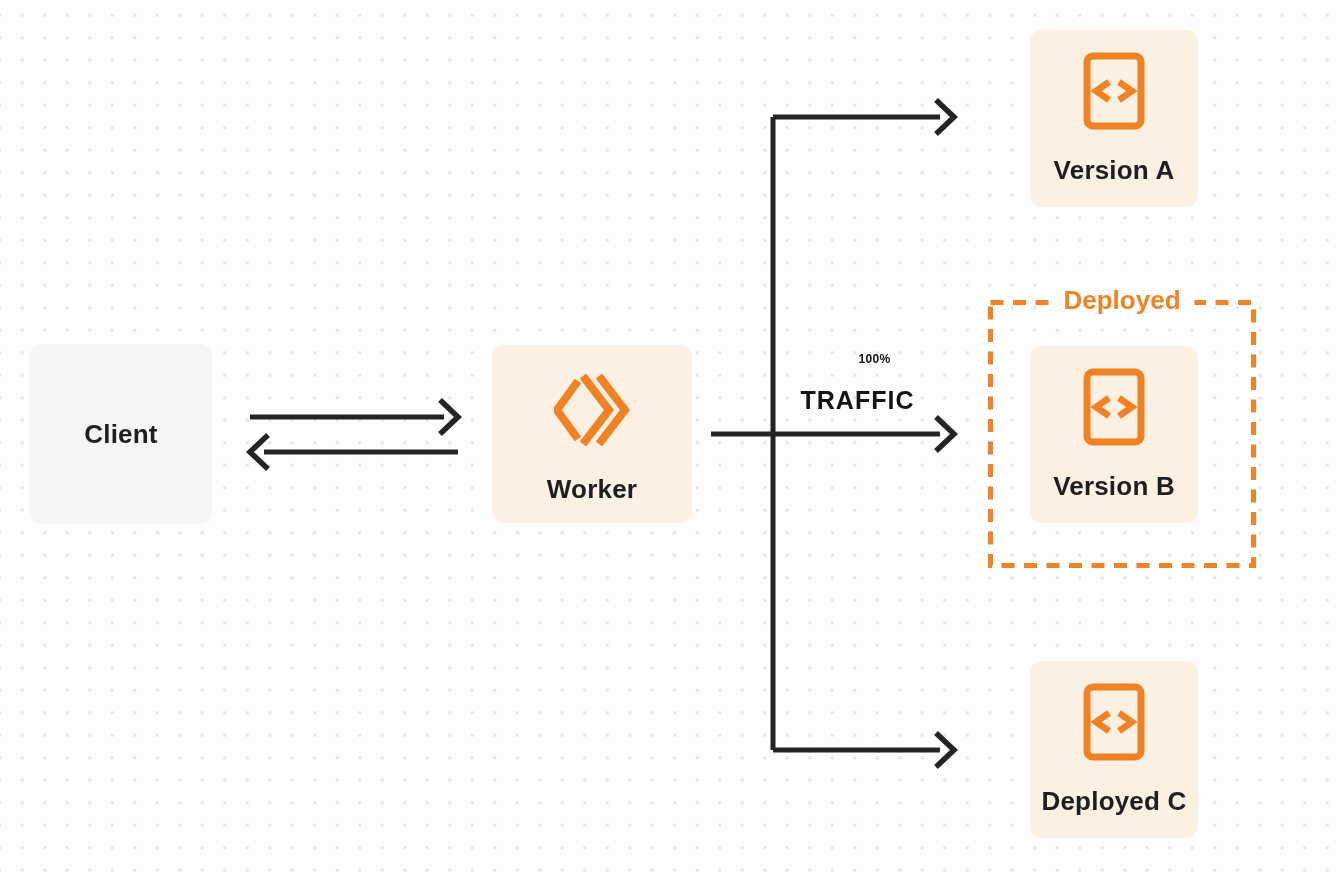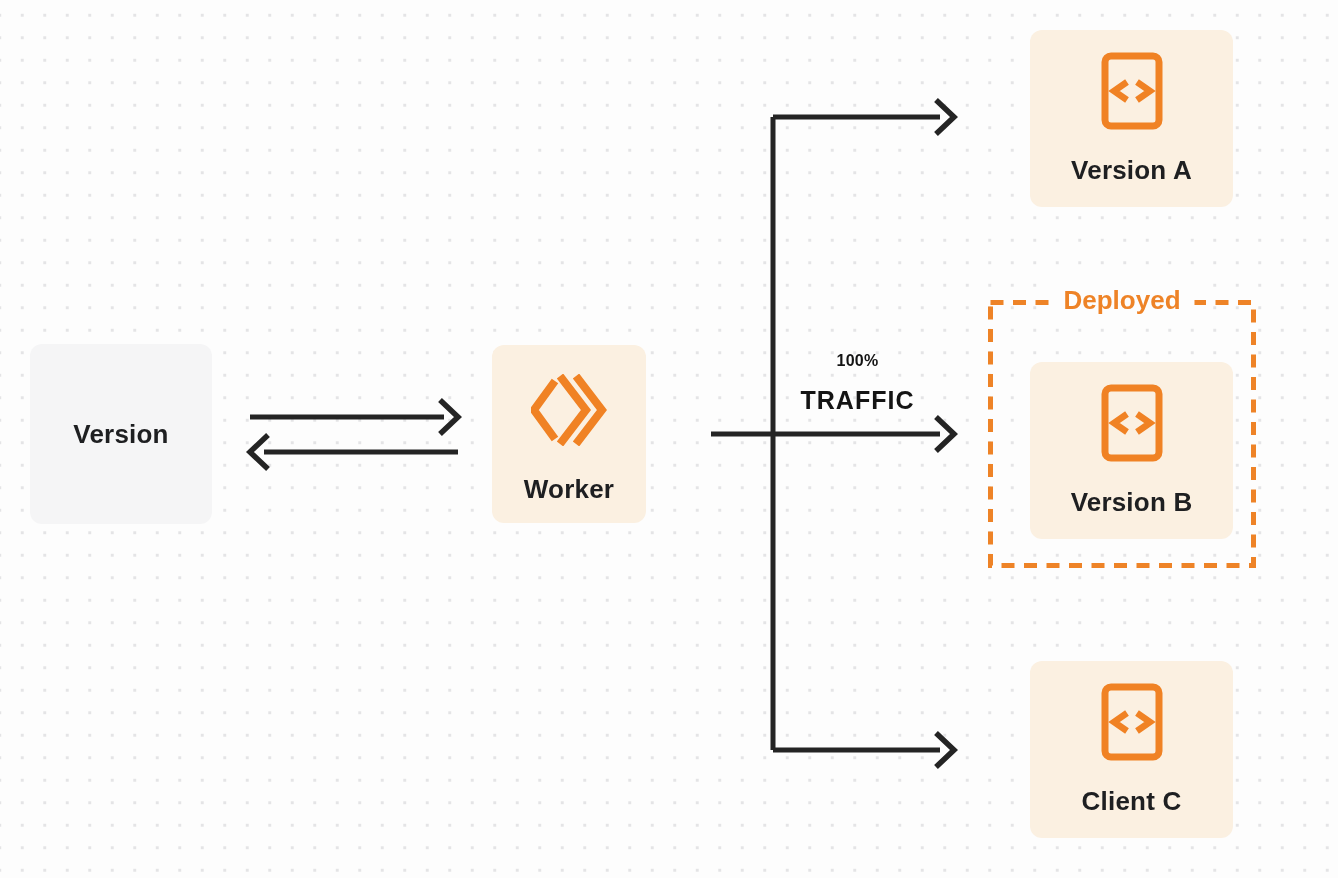--- a/index.html
+++ b/index.html
@@ -18,39 +18,39 @@
     position:absolute;z-index:2;
     border-radius:12px;
     display:flex;flex-direction:column;align-items:center;
     box-sizing:border-box;
   }
   .node-label{
     font-weight:700;font-size:26px;color:#1e1f21;line-height:28px;
     letter-spacing:.2px;
   }
   .client{left:30px;top:344px;width:182px;height:180px;background:#f5f5f6;justify-content:center;}
-  .worker{left:492px;top:345px;width:154px;height:178px;background:#fbf0e1;padding-top:29px;}
+  .worker{left:492px;top:345px;width:200px;height:178px;background:#fbf0e1;padding-top:29px;}
   .worker .gap{height:29px;}
-  .vbox{width:203px;height:177px;background:#fbf0e1;padding-top:22px;}
+  .vbox{width:168px;height:177px;background:#fbf0e1;padding-top:22px;}
   .vbox .gap{height:26px;}
   .version-a{left:1030px;top:30px;}
-  .version-b{left:1030px;top:362px;align-items:center;}
+  .version-b{left:1030px;top:346px;align-items:center;}
   .version-c{left:1030px;top:661px;}
   .deployed-wrap{position:absolute;left:988px;top:300px;width:268px;height:268px;z-index:1;}
   .deployed-label{
     position:absolute;top:-17px;left:50%;transform:translateX(-50%);
     background:#fdfdfd;padding:0 14px;
     font-weight:700;font-size:26px;line-height:34px;color:#ee8327;
     white-space:nowrap;z-index:3;text-align:center;
   }
   .traffic-label{
     position:absolute;left:775px;width:165px;text-align:center;z-index:2;
     font-weight:700;color:#141414;
   }
-  .traffic-1{top:352px;font-size:16px;letter-spacing:.3px;}
+  .traffic-1{top:352px;font-size:12px;letter-spacing:.3px;margin-left:17px;}
   .traffic-2{top:386px;font-size:25px;letter-spacing:1px;}
   .icon-holder{display:flex;align-items:center;justify-content:center;}
 </style>
 </head>
 <body>
 
 <div class="canvas">
 
   <svg class="arrow-layer" width="1338" height="878" viewBox="0 0 1338 878" fill="none">
     <g stroke="#242424" stroke-width="5" stroke-linejoin="miter" stroke-linecap="butt">
@@ -78,21 +78,21 @@
     <svg width="268" height="268" viewBox="0 0 268 268" fill="none">
       <rect x="2.5" y="2.5" width="263" height="263" stroke="#ee8327" stroke-width="5" stroke-dasharray="13 9.5"></rect>
     </svg>
     <div class="deployed-label">Deployed</div>
   </div>
 
   <div class="traffic-label traffic-1">100%</div>
   <div class="traffic-label traffic-2">TRAFFIC</div>
 
   <div class="node client">
-    <div class="node-label">Version</div>
+    <div class="node-label">Client</div>
   </div>
 
   <div class="node worker">
     <div class="icon-holder">
       <svg width="76" height="72" viewBox="0 0 76 72" fill="none" stroke="#f08224" stroke-width="8" stroke-linejoin="miter" stroke-linecap="butt">
         <polyline points="24,7 3,36 24,65"></polyline>
         <polyline points="29,2 55,36 29,70"></polyline>
         <polyline points="45,2 71,36 45,70"></polyline>
       </svg>
     </div>
@@ -126,16 +126,16 @@
 
   <div class="node vbox version-c">
     <div class="icon-holder">
       <svg width="62" height="78" viewBox="0 0 62 78" fill="none" stroke="#f08224" stroke-linejoin="miter" stroke-linecap="butt">
         <rect x="4" y="4" width="54" height="70" rx="6" stroke-width="7"></rect>
         <polyline points="26,30 13,39 26,48" stroke-width="6.5"></polyline>
         <polyline points="36,30 49,39 36,48" stroke-width="6.5"></polyline>
       </svg>
     </div>
     <div class="gap"></div>
-    <div class="node-label">Client C</div>
+    <div class="node-label">Deployed C</div>
   </div>
 
 </div>
 
 </body></html>

